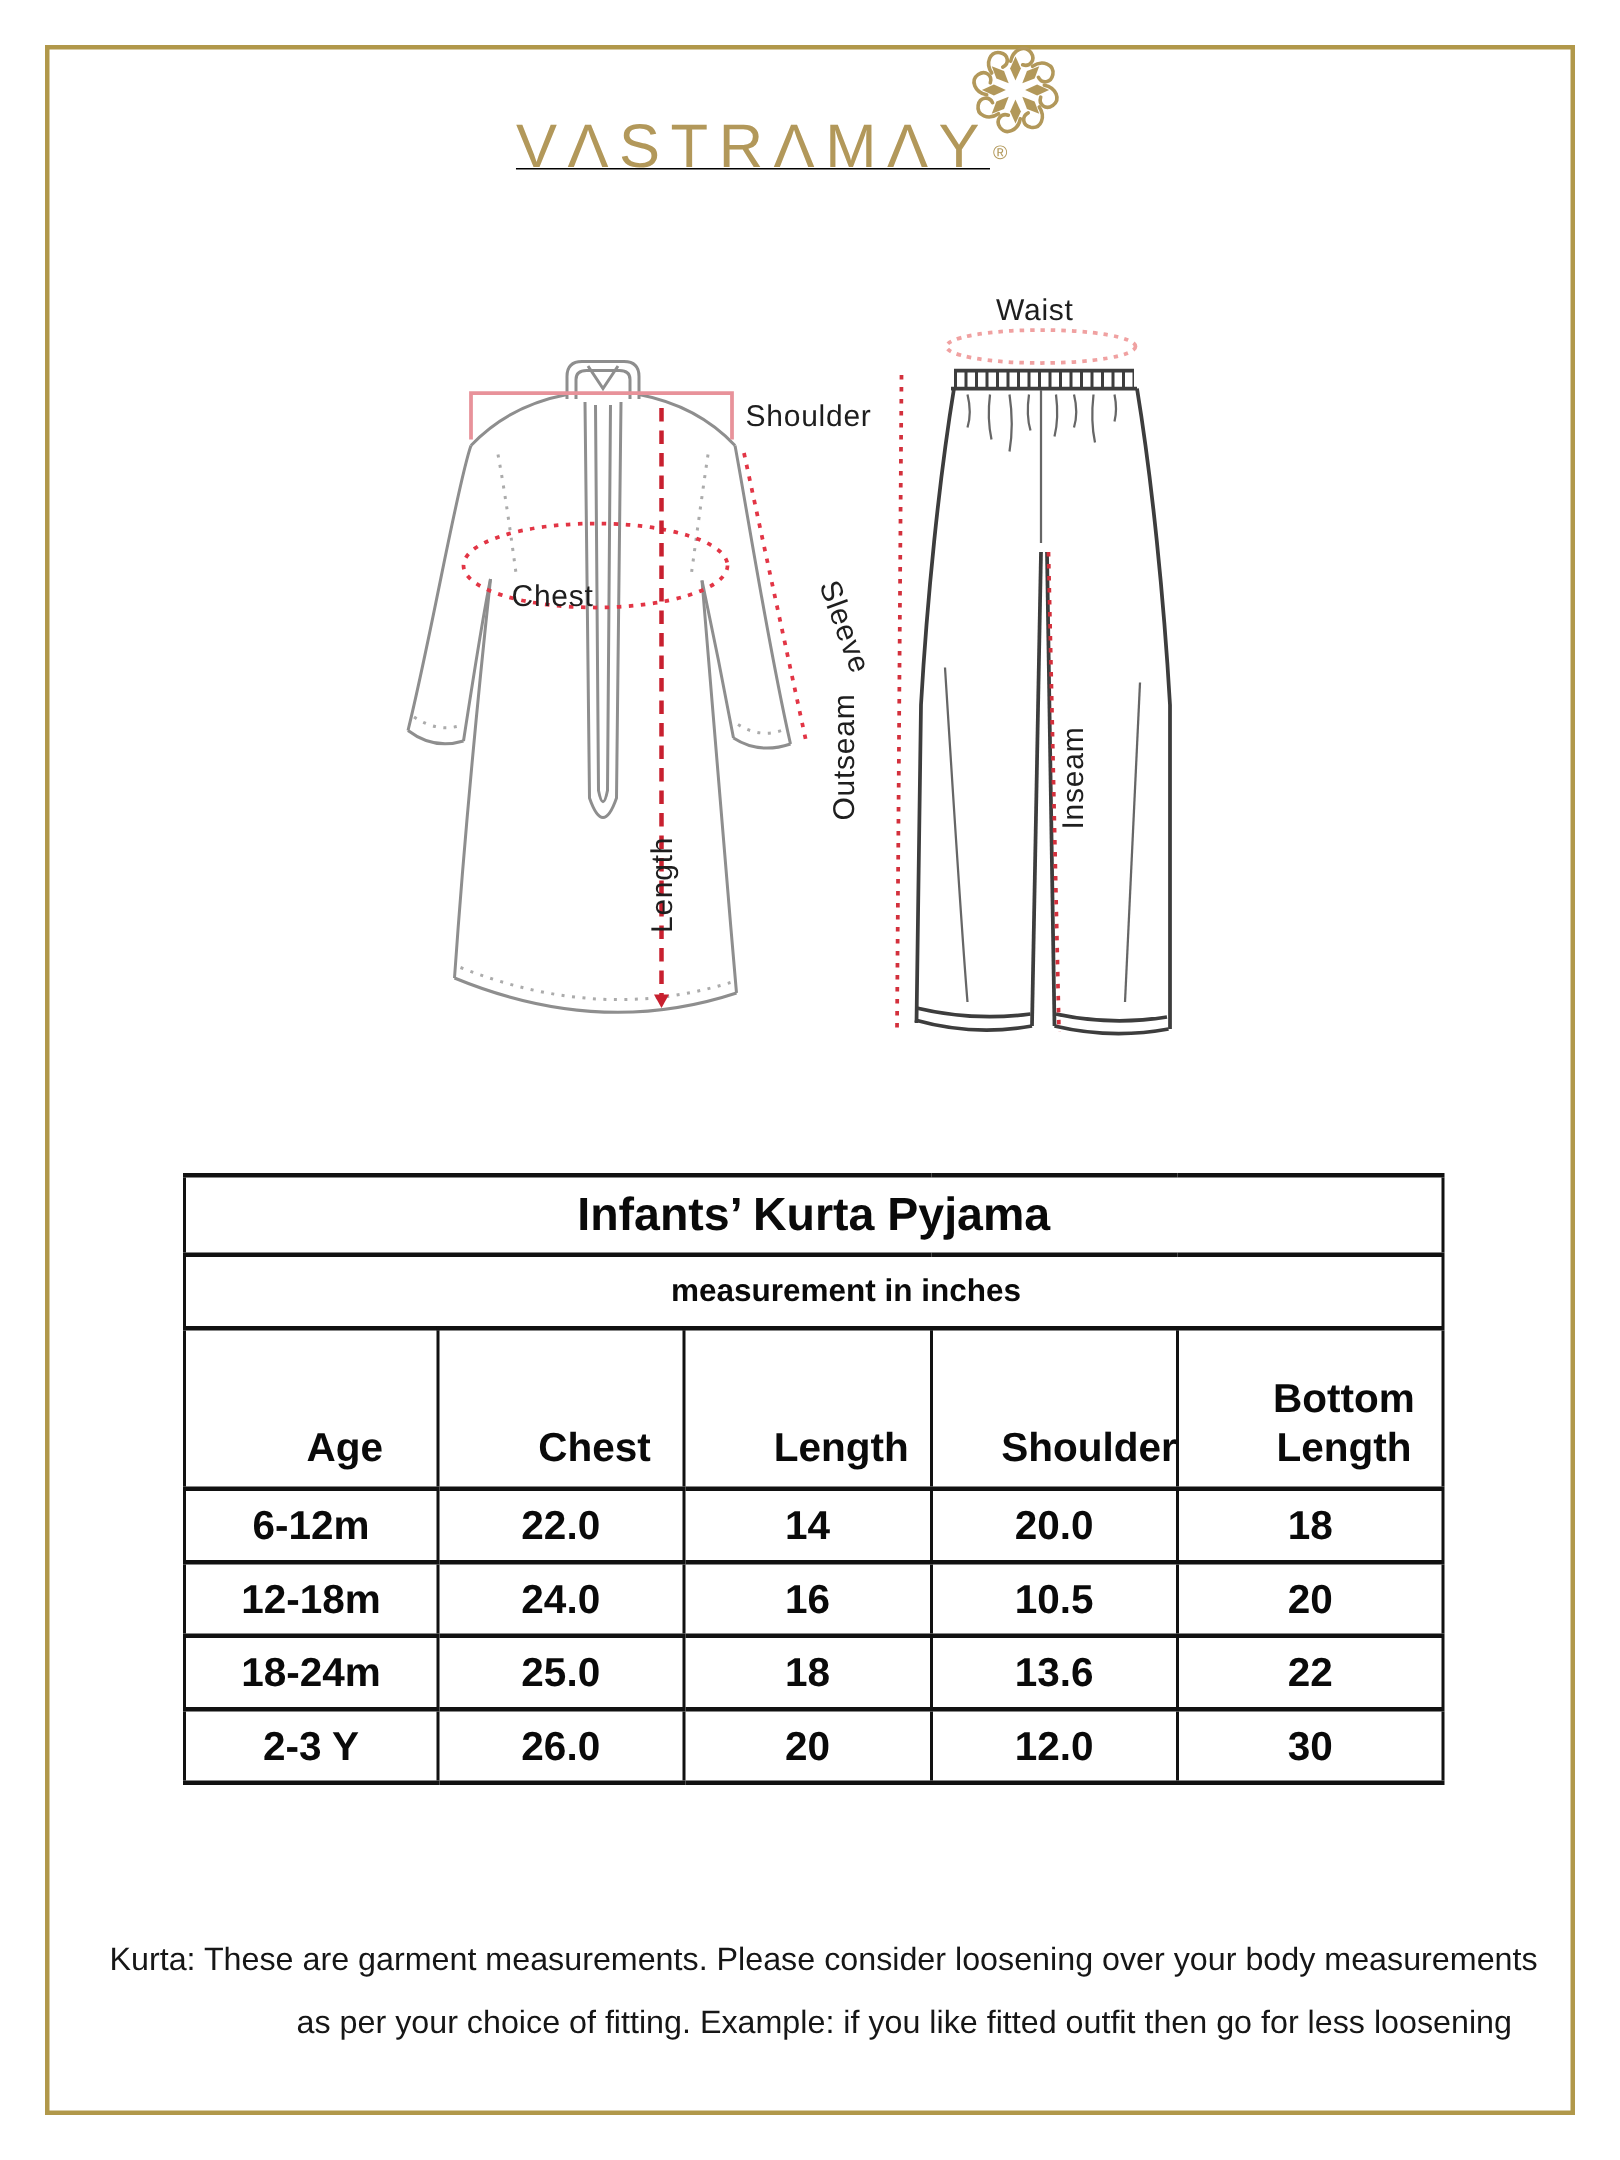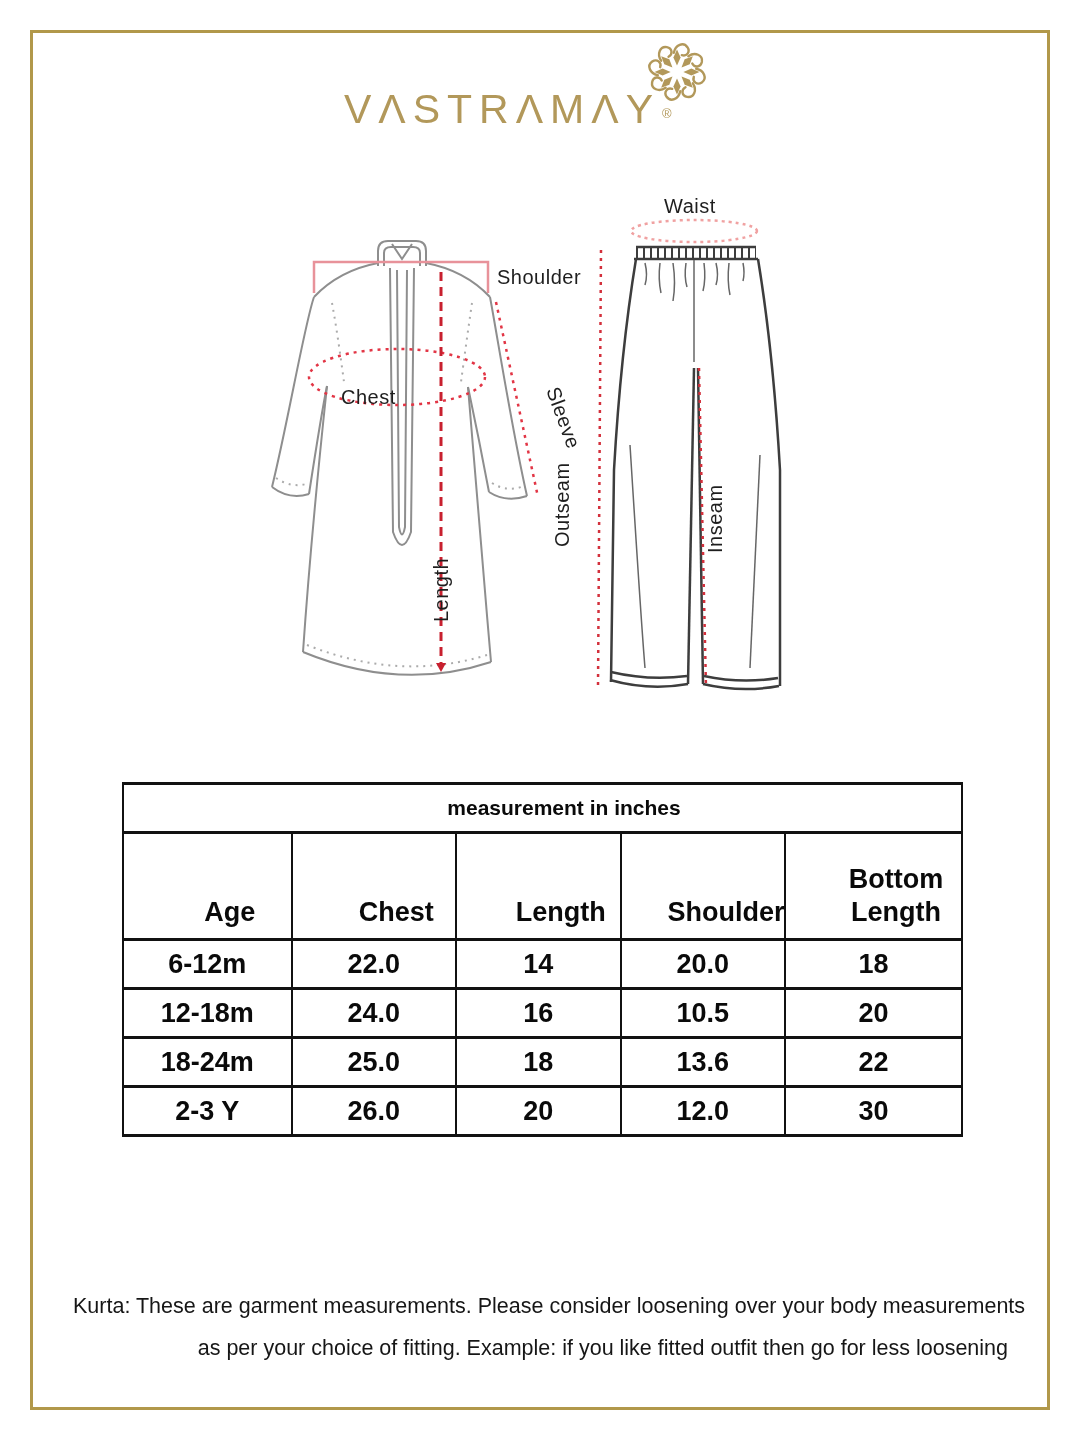--- a/index.html
+++ b/index.html
@@ -1,21 +1,21 @@
 <!DOCTYPE html>
 <html><head>
 <meta charset="utf-8">
 <style>
   html,body{margin:0;padding:0;background:#fff;}
   .page{position:relative;width:1080px;height:1440px;background:#ffffff;overflow:hidden;
         font-family:"Liberation Sans",sans-serif;}
   .frame{position:absolute;left:30px;top:30px;right:30px;bottom:30px;
          border:3px solid #b1984a;pointer-events:none;}
   
-  .logo{position:absolute;top:86px;left:0;right:0;display:flex;justify-content:center;}
+  .logo{position:absolute;top:74px;left:0;right:0;display:flex;justify-content:center;text-decoration:underline;}
   .logo-inner{position:relative;white-space:nowrap;margin-right:76px;}
   .wordmark{font-size:41px;letter-spacing:7px;color:#b2985a;font-weight:400;}
   .logo-star{position:absolute;left:301px;top:-46px;width:64px;height:64px;}
   .logo-reg{position:absolute;left:318px;top:20px;font-size:13px;color:#b2985a;}
   
   .diagram{position:absolute;left:0;top:0;width:1080px;height:760px;}
   .diagram text{font-family:"Liberation Sans",sans-serif;fill:#1e1e1e;font-size:20px;letter-spacing:.5px;}
   
   .size-table{position:absolute;left:122px;top:782px;width:841px;border-collapse:collapse;
               table-layout:fixed;color:#0a0a0a;}
@@ -149,20 +149,23 @@
   <table class="size-table">
     <colgroup>
       <col style="width:20.1%">
         <col style="width:19.6%">
         <col style="width:19.6%">
       <col style="width:19.6%">
         <col style="width:21.1%">
     </colgroup>
     <tbody>
       <tr>
+          <td colspan="5" class="t-title">Infants’ Kurta Pyjama</td>
+        </tr>
+      <tr>
           <td colspan="5" class="t-sub">measurement in inches</td>
         </tr>
       <tr class="t-head">
           <td>Age</td>
           <td>Chest</td>
           <td>Length</td>
           <td>Shoulder</td>
           <td>Bottom Length</td>
         </tr>
 

